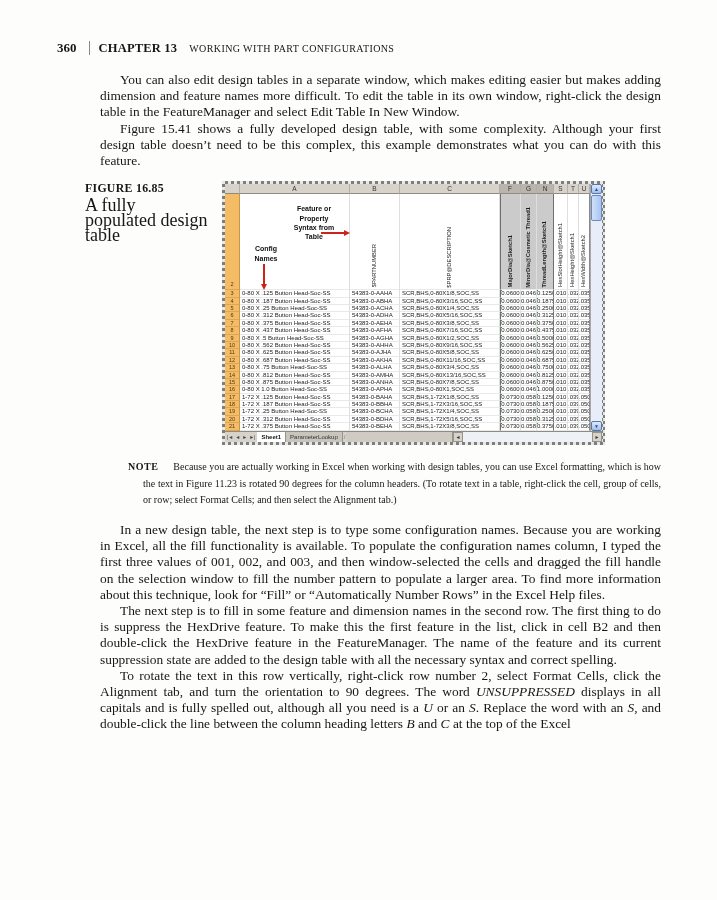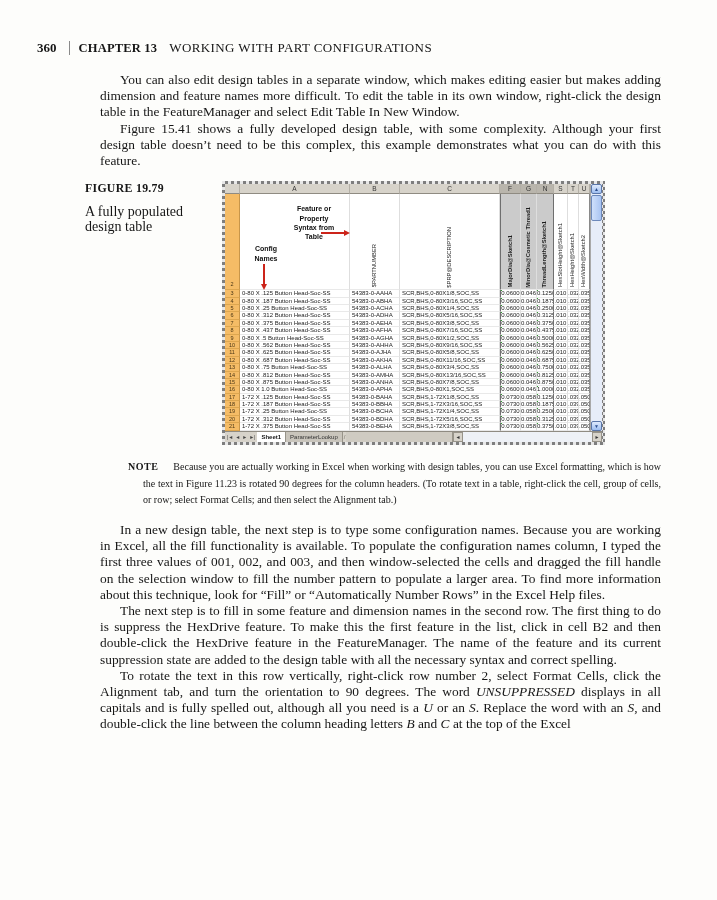--- a/index.html
+++ b/index.html
@@ -1,33 +1,33 @@
 <!DOCTYPE html>
 <html><head>
 <meta charset="utf-8">
 <style>
   html,body{margin:0;padding:0;}
   body{width:717px;height:900px;background:#fdfdfb;color:#161616;
        font-family:"Liberation Serif","DejaVu Serif",serif;position:relative;overflow:hidden;}
   
-  .pagehead{position:absolute;top:40px;left:37px;display:flex;align-items:baseline;}
+  .pagehead{position:absolute;top:40px;left:57px;display:flex;align-items:baseline;}
   .pagenum{font-weight:bold;font-size:13px;}
   .hdivider{display:inline-block;width:1px;height:14px;background:#8a8a8a;margin:0 9px 0 12px;align-self:center;}
   .chap{font-weight:bold;font-size:12.5px;letter-spacing:.2px;}
-  .chaptitle{font-size:13px;letter-spacing:.4px;margin-left:12px;}
+  .chaptitle{font-size:10px;letter-spacing:.4px;margin-left:12px;}
   
   .content{position:absolute;top:72px;left:100px;width:561px;}
   p.body{margin:0;font-size:13.4px;line-height:16.2px;text-align:justify;text-indent:20px;}
   .note{margin:13px 0 13px 28px;padding-left:15px;text-indent:-15px;font-size:10px;line-height:16.6px;text-align:justify;}
   .note .nlabel{font-weight:bold;letter-spacing:.5px;margin-right:15px;}
   
   .figrow{display:flex;margin:12px 0 14px -15px;}
   .figcap{width:137px;padding-right:14px;box-sizing:border-box;}
   .figcap .flabel{font-weight:bold;font-size:11.8px;letter-spacing:.3px;}
-  .figcap .ftext{font-size:14px;line-height:15px;margin-top:8px;}
+  .figcap .ftext{font-size:18px;line-height:15px;margin-top:2px;}
   
   .checker{padding:3px;background:repeating-conic-gradient(#7e7e7e 0% 25%,#e8e8e8 0% 50%) 0 0/6px 6px;align-self:flex-start;}
   .fig{position:relative;width:377px;height:258px;background:#fff;font-family:"Liberation Sans","DejaVu Sans",sans-serif;}
   .grid{position:absolute;left:0;top:0;display:grid;
         grid-template-columns:15px 110px 50px 100px 21px 16px 17px 14px 11px 11px;
         grid-template-rows:10px 96px repeat(19,7.4px);}
   .c{box-sizing:border-box;overflow:hidden;white-space:nowrap;font-size:6px;line-height:7.3px;
      border-right:1px solid #dedede;border-bottom:1px solid #e9e9e9;color:#1c1c1c;}
   .letter{background:#d7d3ca;border-right:1px solid #b3afa6;border-bottom:1px solid #8f8b82;
           text-align:center;font-size:6.5px;line-height:9px;color:#333;}
@@ -84,21 +84,21 @@
   <span class="chap">CHAPTER 13</span>
   <span class="chaptitle">WORKING WITH PART CONFIGURATIONS</span>
 </div>
 
 <div class="content">
   <p class="body"><span>You can also edit design tables in a separate window, which makes editing easier but makes adding dimension and feature names more difficult. To edit the table in its own window, right-click the design table in the FeatureManager and select Edit Table In New Window.</span></p>
   <p class="body"><span>Figure 15.41 shows a fully developed design table, with some complexity. Although your first design table doesn’t need to be this complex, this example demonstrates what you can do with this feature.</span></p>
 
   <div class="figrow">
     <div class="figcap">
-      <div class="flabel">FIGURE 19.79</div>
+      <div class="flabel">FIGURE 16.85</div>
       <div class="ftext">A fully populated design table</div>
     </div>
     <div class="checker">
       <div class="fig">
         <div class="grid" id="grid">
             <div class="c corner"></div>
             <div class="c letter">A</div>
             <div class="c letter">B</div>
             <div class="c letter">C</div>
             <div class="c letter hl">F</div>

